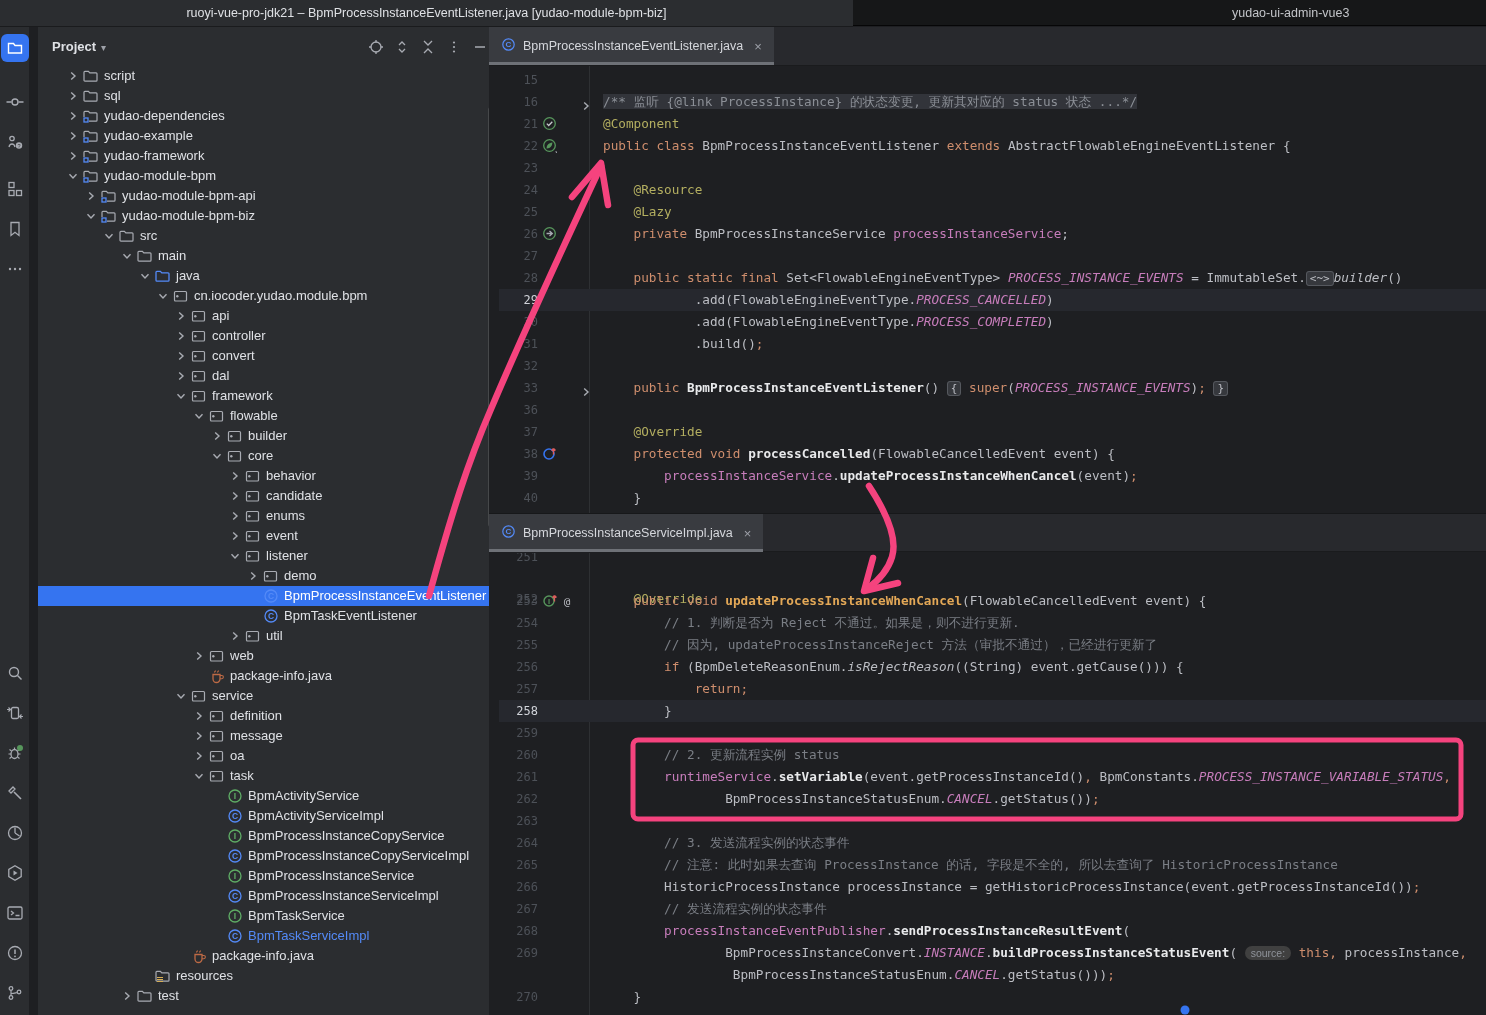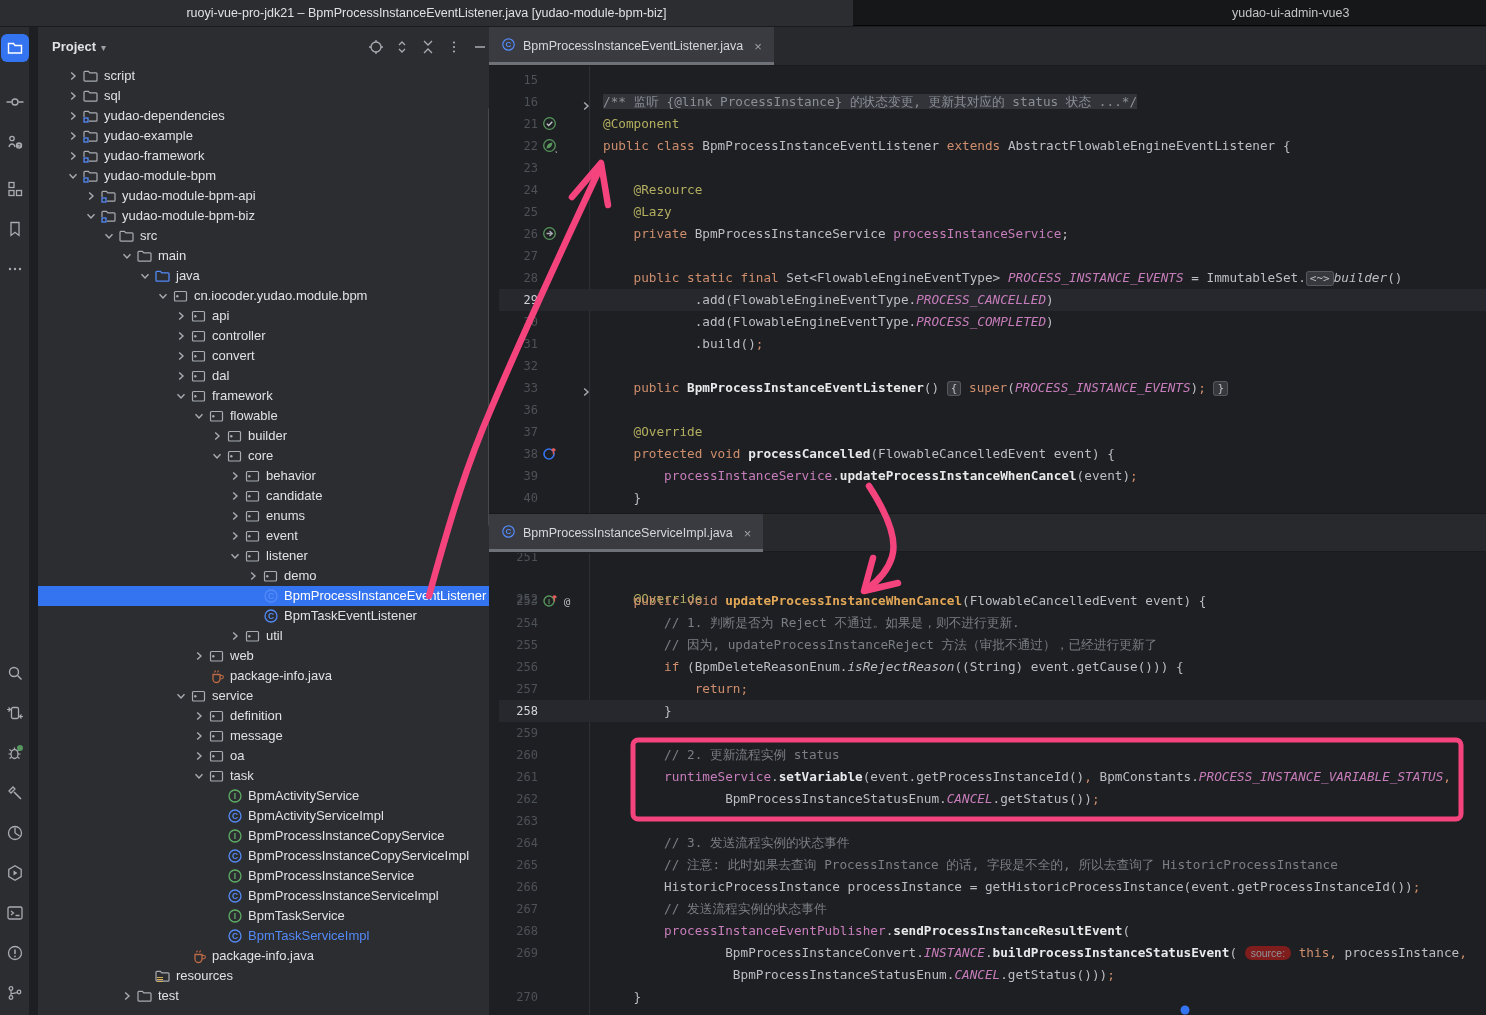--- a/index.html
+++ b/index.html
@@ -70,21 +70,21 @@
   .tk-txt { color:#bcbec4; }
   .tk-cst { color:#c77dbb; font-style:italic; }
   .tk-fld { color:#c77dbb; }
   .tk-dec { color:#e8e9eb; font-weight:bold; }
   .tk-hdec{ color:#e3a857; font-weight:bold; }
   .tk-cmt { color:#7a7e85; }
   .tk-doc { color:#8b8f96; background:#32343a; }
   .tk-ita { color:#bcbec4; font-style:italic; }
   .tk-chip{ color:#bcbec4; background:#36383d; border:1px solid #55585e; border-radius:3px;
             padding:0 3px; font-size:11px; }
-  .tk-inlay{ color:#8f939a; background:#7f1d1d; border-radius:7px; padding:1px 6px;
+  .tk-inlay{ color:#8f939a; background:#404040; border-radius:7px; padding:1px 6px;
             font-size:10.5px; font-family:"Liberation Sans", sans-serif; }
 
   
   #overlay { position:absolute; left:0; top:0; z-index:60; pointer-events:none; }
 </style>
 </head>
 <body>
 
 <div id="stage">
 

